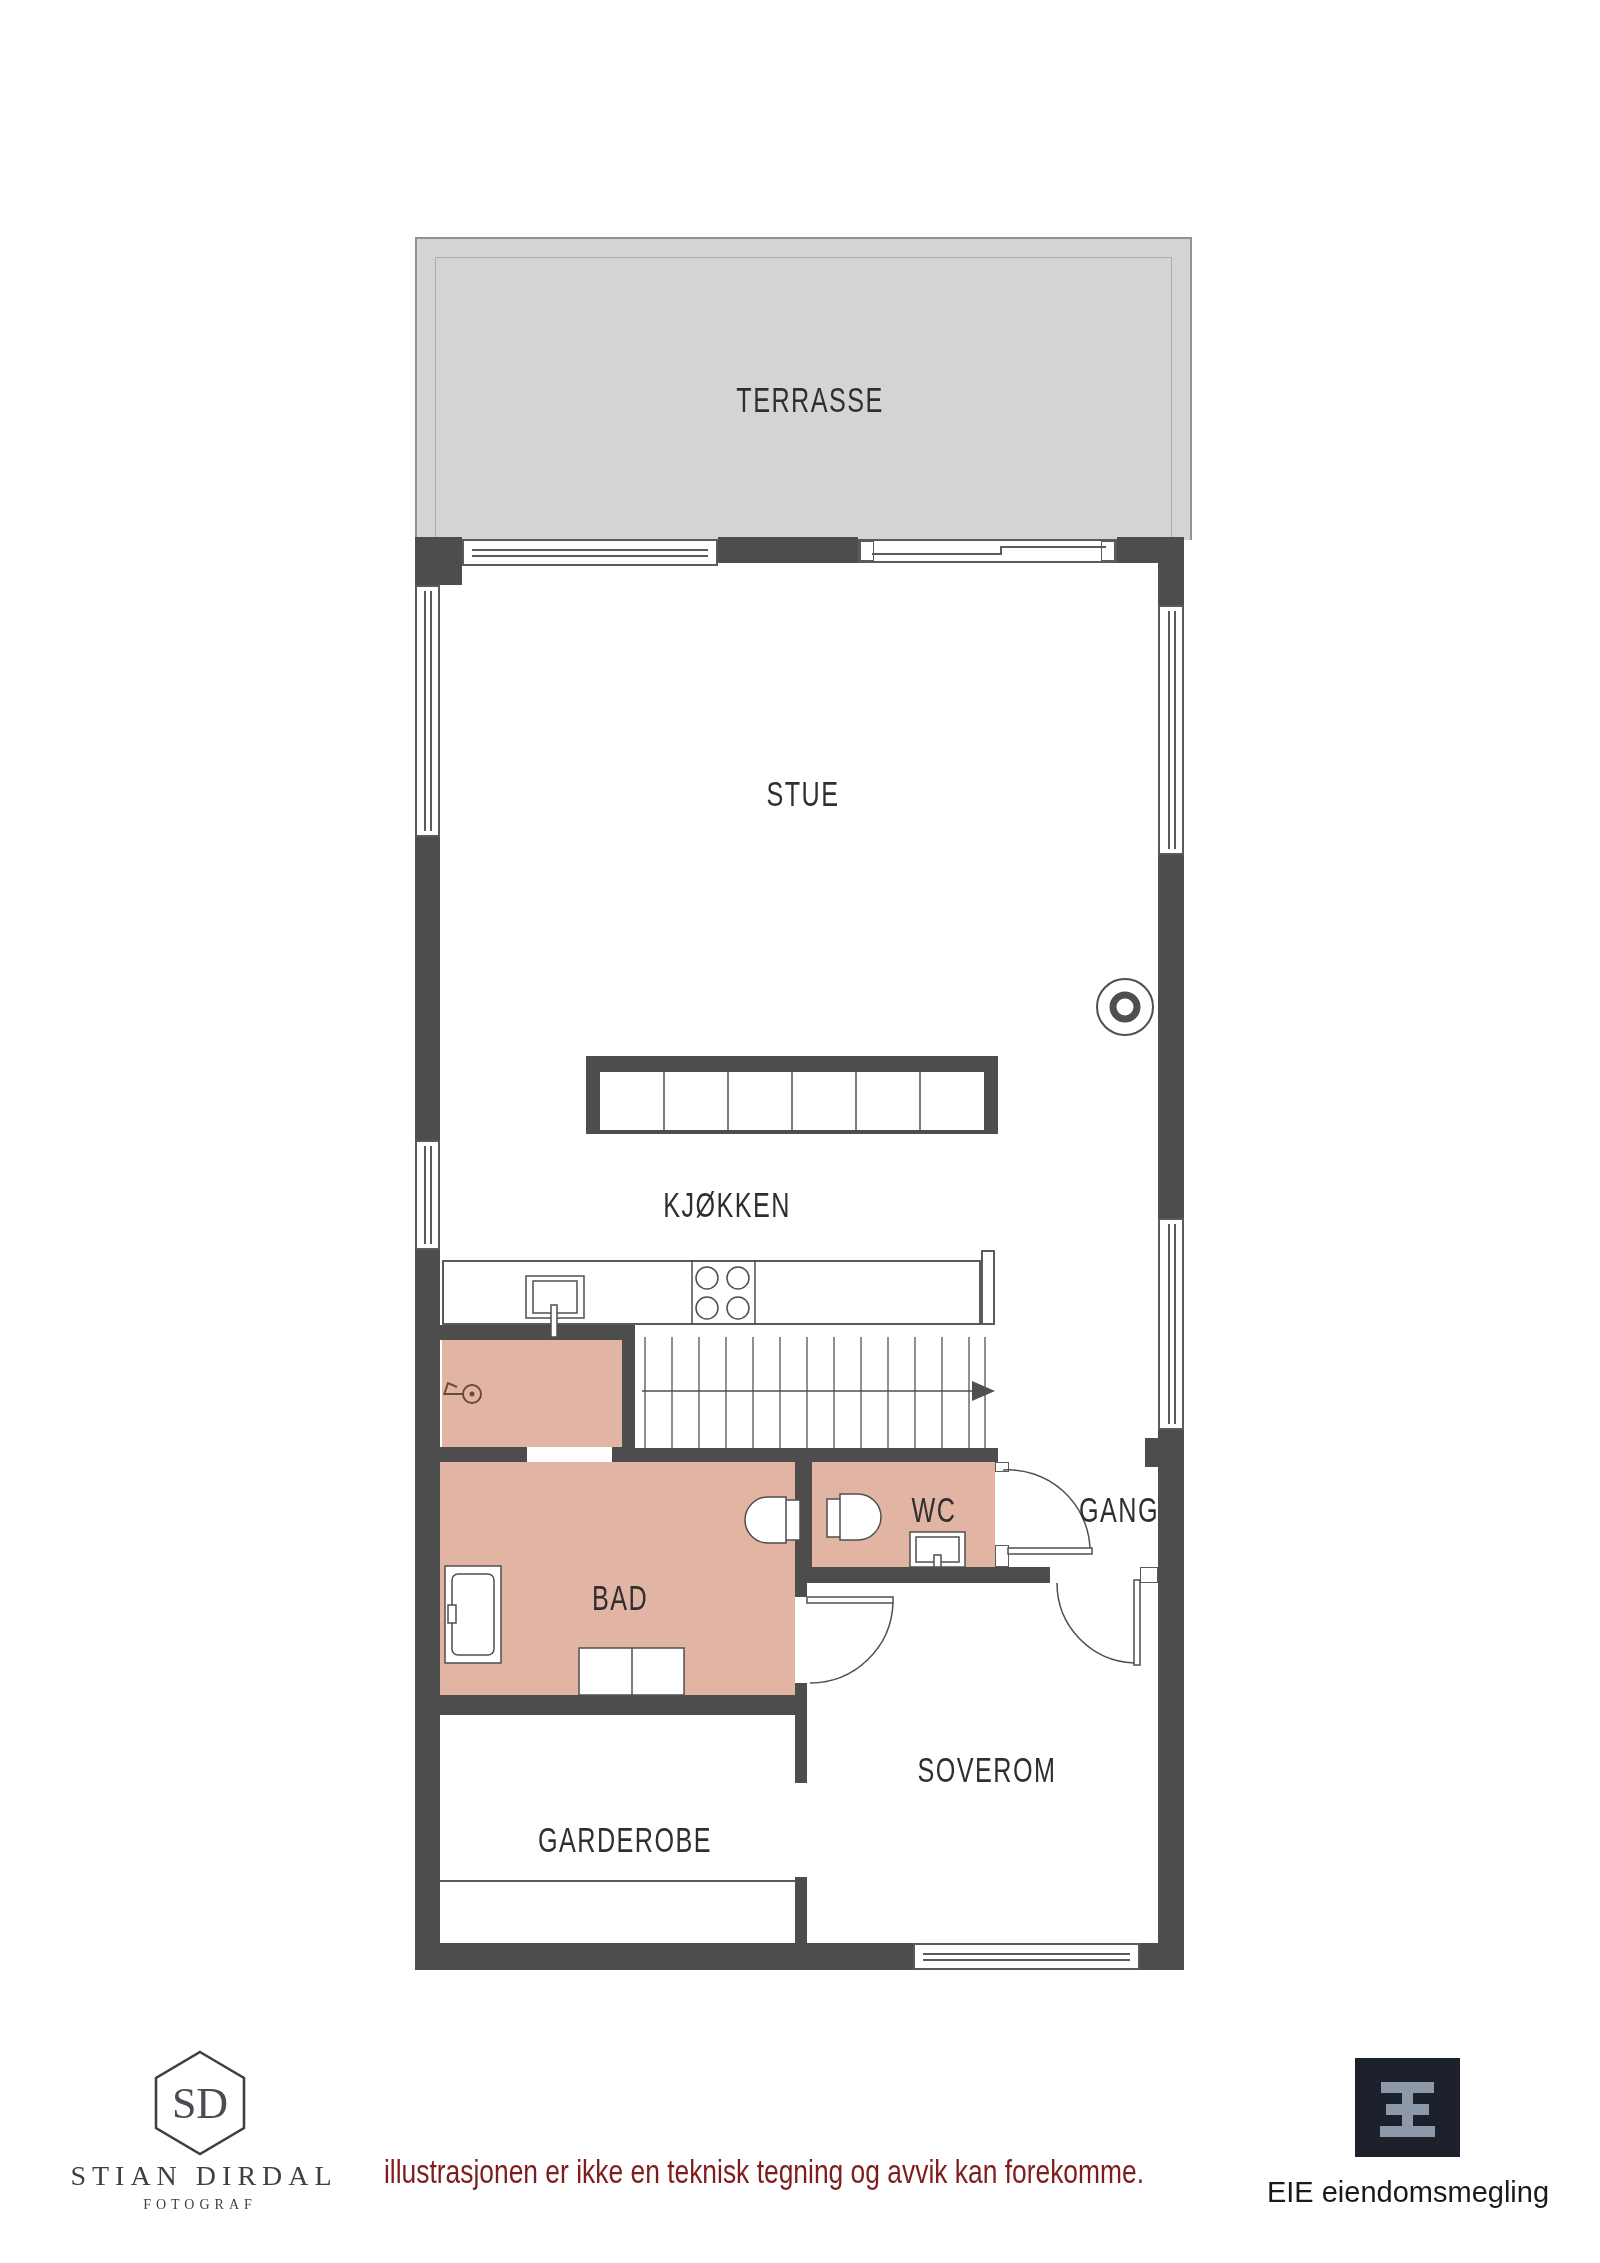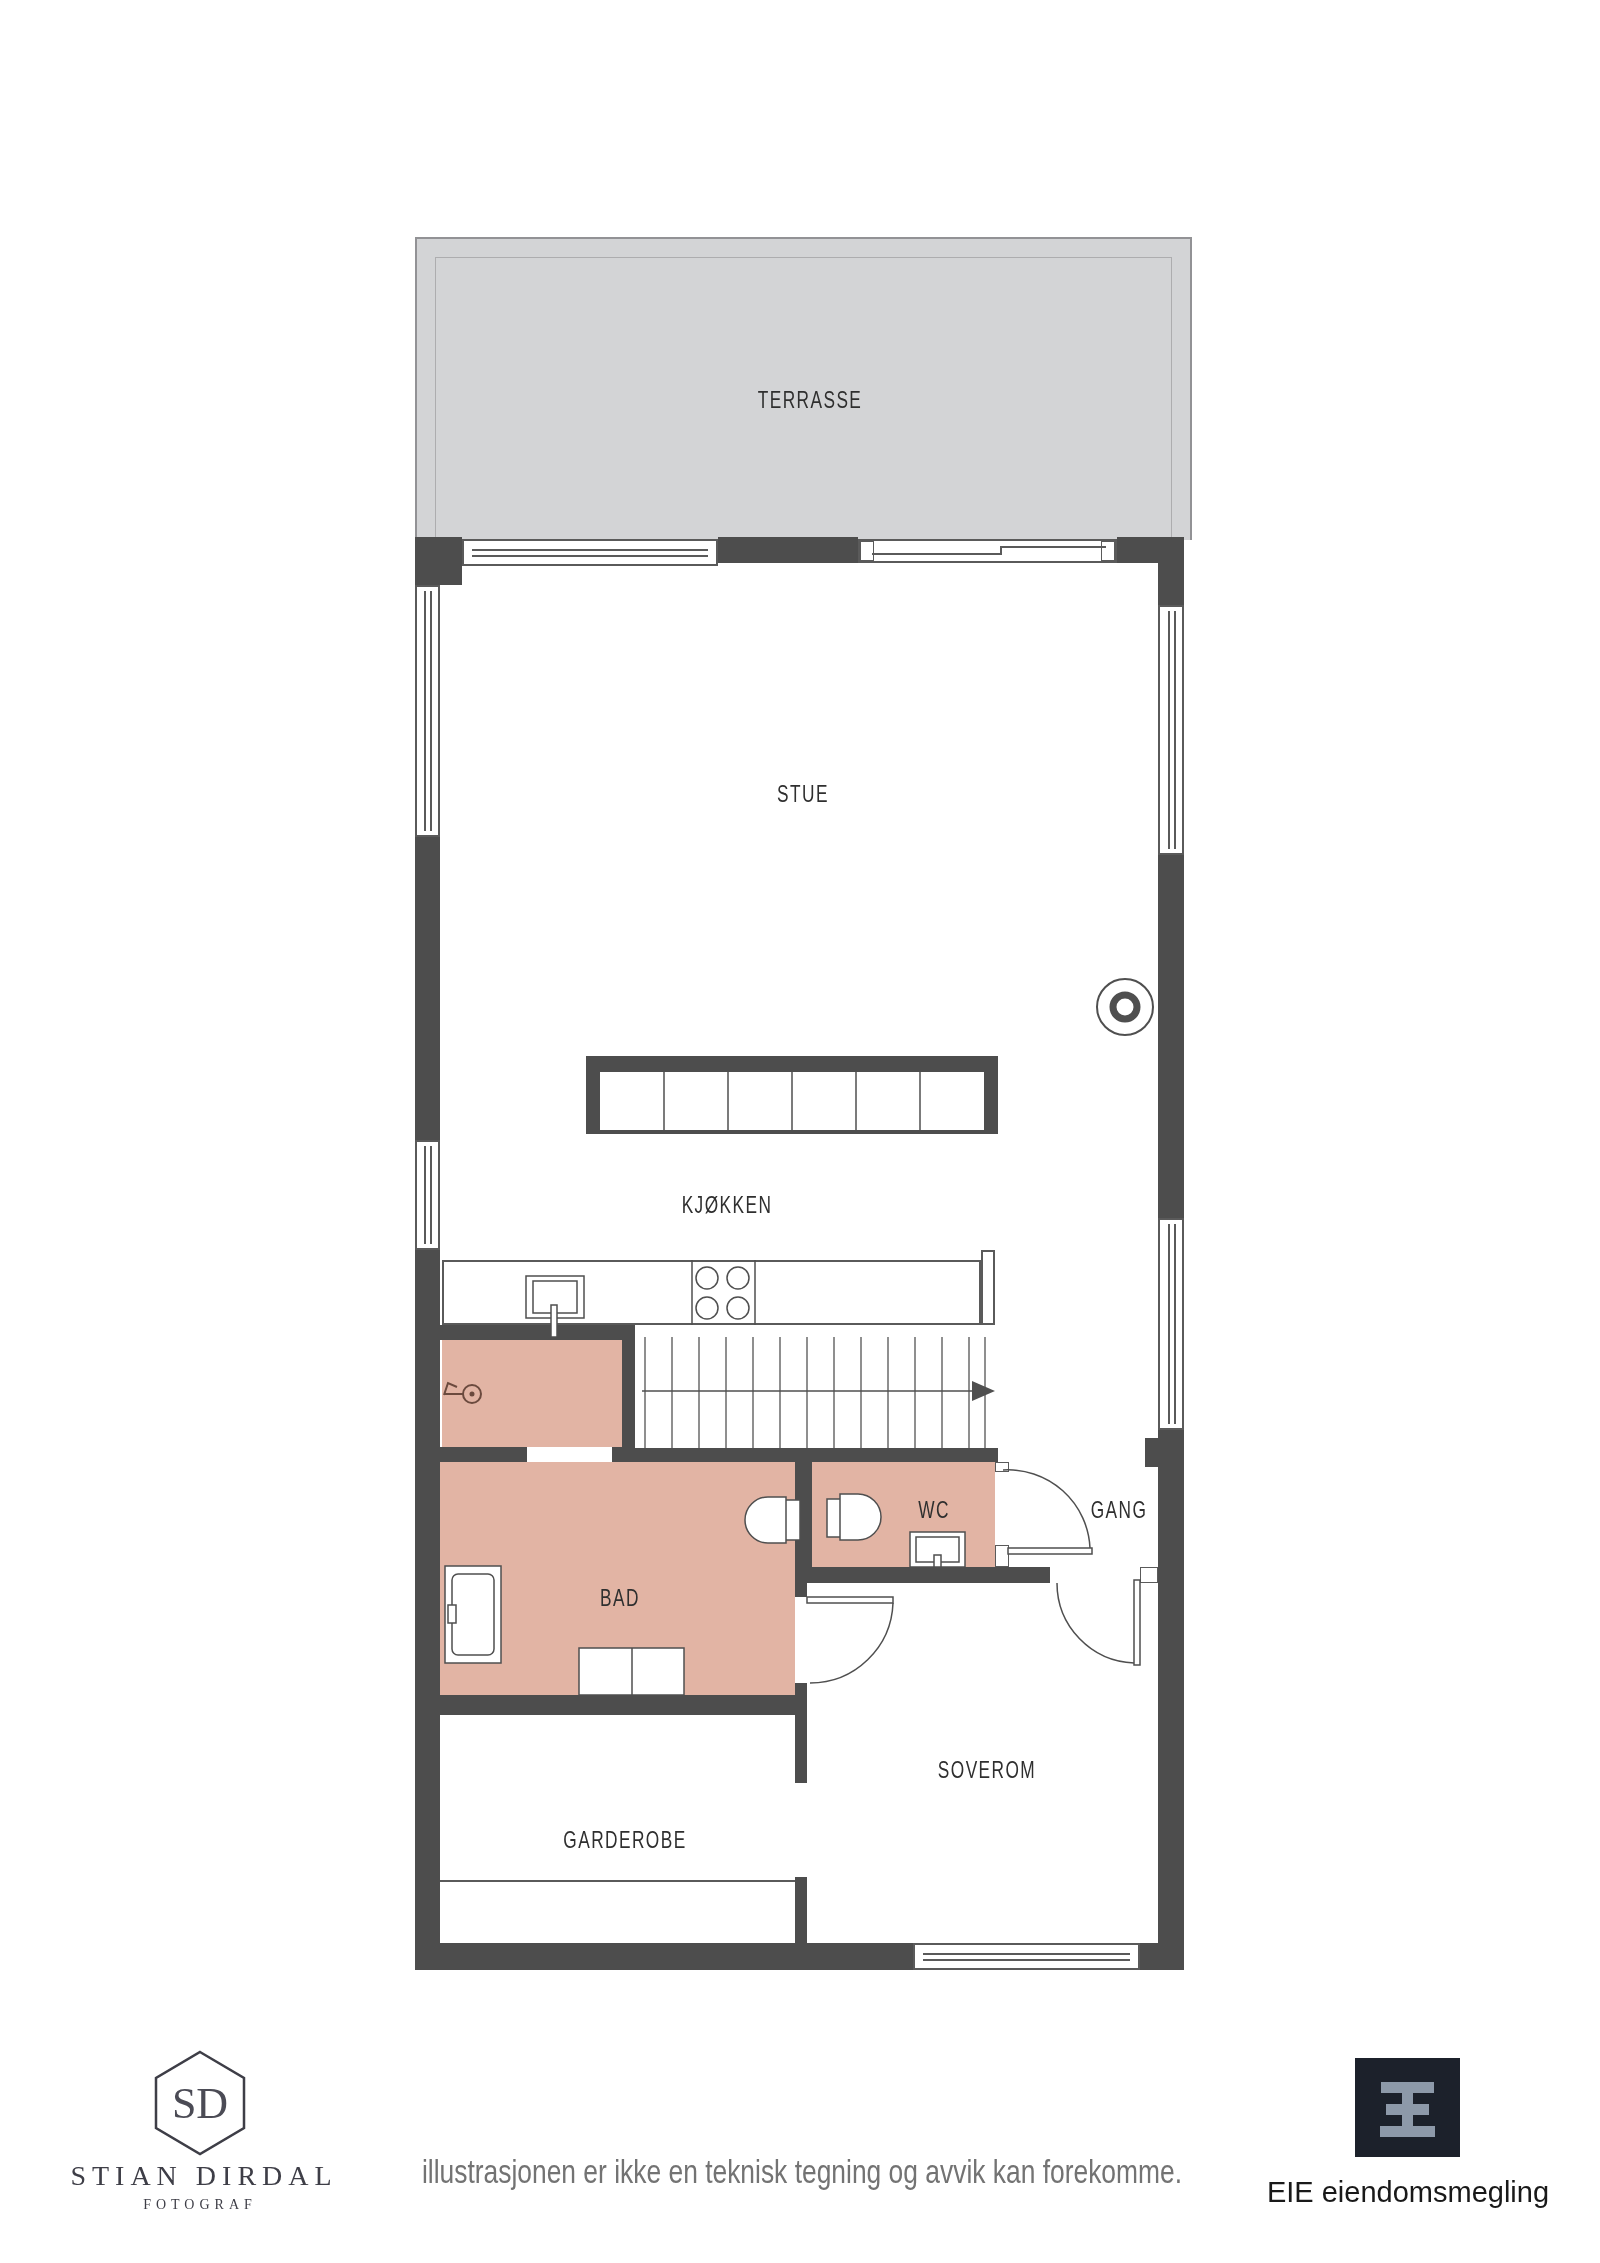--- a/index.html
+++ b/index.html
@@ -5,33 +5,33 @@
   html,body{margin:0;padding:0;background:#ffffff;}
   #page{position:relative;width:1600px;height:2263px;background:#ffffff;overflow:hidden;
         font-family:"Liberation Sans",sans-serif;}
   .wall{position:absolute;background:#4d4d4d;}
   .fill-pink{position:absolute;background:#e2b4a4;}
   .win{position:absolute;background:#ffffff;border:2px solid #5a5a5a;box-sizing:border-box;}
   .vline{position:absolute;width:2px;background:#5a5a5a;}
   .hline{position:absolute;height:2px;background:#5a5a5a;}
   .jamb{position:absolute;background:#ffffff;border:1.5px solid #5a5a5a;box-sizing:border-box;}
   .room-label{position:absolute;transform:translate(-50%,-50%);white-space:nowrap;
-      color:#2f2f2f;font-size:24px;letter-spacing:2px;}
+      color:#2f2f2f;font-size:35px;letter-spacing:2px;}
   .room-label .cond{display:inline-block;transform:scaleX(0.72);}
   .terrace{position:absolute;left:415px;top:237px;width:777px;height:303px;
       background:#d3d4d6;border:2px solid #929295;border-bottom:none;box-sizing:border-box;}
   .terrace-inner{position:absolute;left:18px;top:18px;right:18px;bottom:0;
       border:1px solid #adadaf;border-bottom:none;}
   svg{position:absolute;left:0;top:0;}
   .footer-name{position:absolute;left:204px;top:2176px;transform:translate(-50%,-50%);
       font-family:"Liberation Serif",serif;font-size:28px;letter-spacing:6px;color:#3e3e47;white-space:nowrap;}
   .footer-role{position:absolute;left:200px;top:2205px;transform:translate(-50%,-50%);
       font-family:"Liberation Serif",serif;font-size:14px;letter-spacing:5px;color:#3e3e47;white-space:nowrap;}
-  .disclaimer{position:absolute;left:802px;top:2172px;transform:translate(-50%,-50%);
-      font-size:33px;color:#737373;white-space:nowrap;}
+  .disclaimer{position:absolute;left:764px;top:2172px;transform:translate(-50%,-50%);
+      font-size:33px;color:#7f1d1d;white-space:nowrap;}
   .disclaimer .cond{display:inline-block;transform:scaleX(0.80);}
   .eie-box{position:absolute;left:1355px;top:2058px;width:105px;height:99px;background:#1c212b;}
   .eie-bar{position:absolute;background:#8d99a9;}
   .eie-text{position:absolute;left:1408px;top:2192px;transform:translate(-50%,-50%);
       font-size:29px;color:#191919;white-space:nowrap;}
 </style>
 </head>
 <body>
 
 <div id="page">

